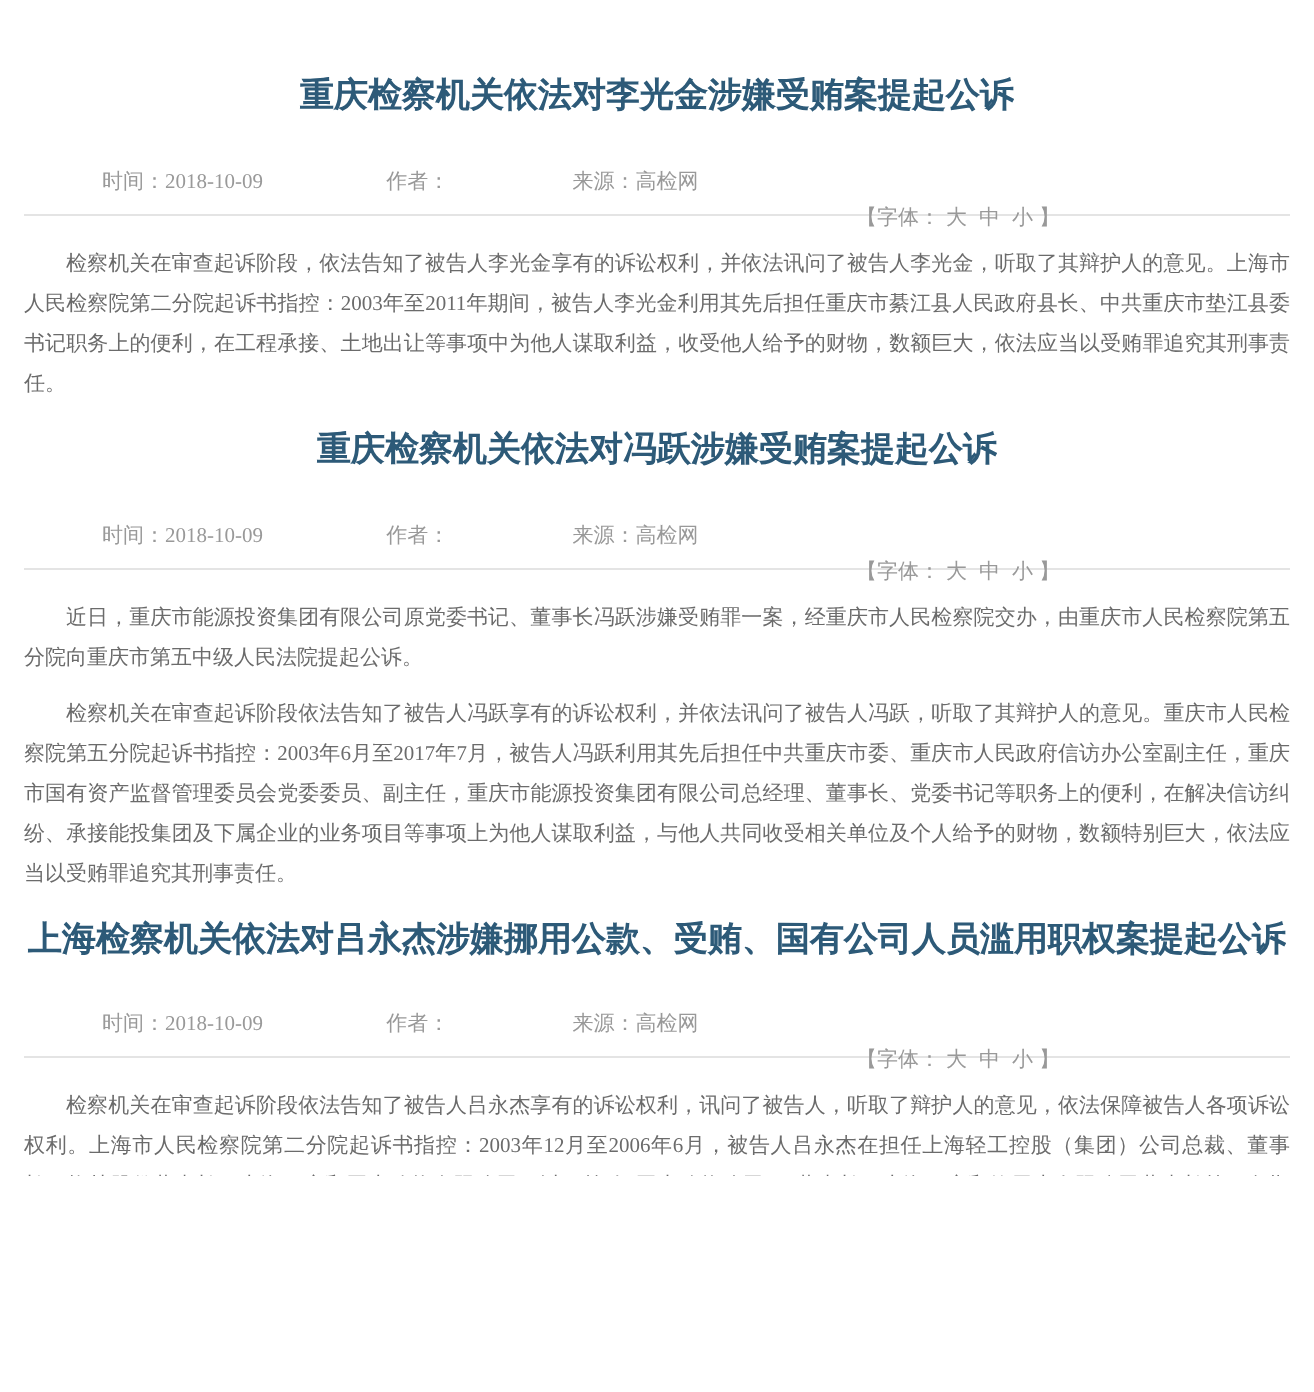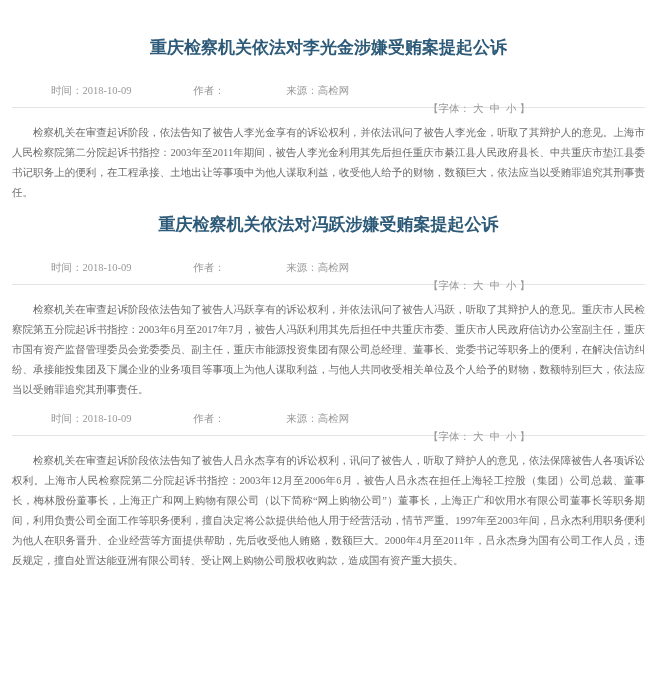--- a/index.html
+++ b/index.html
@@ -82,25 +82,27 @@
     <h1 class="article-title">重庆检察机关依法对冯跃涉嫌受贿案提起公诉</h1>
     <div class="meta">
       <span class="meta-item"><span>时间：</span><span>2018-10-09</span></span>
       <span class="meta-item"><span>作者：</span><span></span></span>
       <span class="meta-item"><span>来源：</span><span>高检网</span></span>
       <span class="font-box">
         <span>【字体：</span><a class="font-link">大</a><a class="font-link">中</a><a class="font-link">小</a><span>】</span>
       </span>
     </div>
     <div class="article-body">
+      <p>近日，重庆市能源投资集团有限公司原党委书记、董事长冯跃涉嫌受贿罪一案，经重庆市人民检察院交办，由重庆市人民检察院第五分院向重庆市第五中级人民法院提起公诉。</p>
       <p>检察机关在审查起诉阶段依法告知了被告人冯跃享有的诉讼权利，并依法讯问了被告人冯跃，听取了其辩护人的意见。重庆市人民检察院第五分院起诉书指控：2003年6月至2017年7月，被告人冯跃利用其先后担任中共重庆市委、重庆市人民政府信访办公室副主任，重庆市国有资产监督管理委员会党委委员、副主任，重庆市能源投资集团有限公司总经理、董事长、党委书记等职务上的便利，在解决信访纠纷、承接能投集团及下属企业的业务项目等事项上为他人谋取利益，与他人共同收受相关单位及个人给予的财物，数额特别巨大，依法应当以受贿罪追究其刑事责任。</p>
     </div>
   </article>
 
   <article class="article">
+    <h1 class="article-title">上海检察机关依法对吕永杰涉嫌挪用公款、受贿、国有公司人员滥用职权案提起公诉</h1>
     <div class="meta">
       <span class="meta-item"><span>时间：</span><span>2018-10-09</span></span>
       <span class="meta-item"><span>作者：</span><span></span></span>
       <span class="meta-item"><span>来源：</span><span>高检网</span></span>
       <span class="font-box">
         <span>【字体：</span><a class="font-link">大</a><a class="font-link">中</a><a class="font-link">小</a><span>】</span>
       </span>
     </div>
     <div class="article-body">
       <p>检察机关在审查起诉阶段依法告知了被告人吕永杰享有的诉讼权利，讯问了被告人，听取了辩护人的意见，依法保障被告人各项诉讼权利。上海市人民检察院第二分院起诉书指控：2003年12月至2006年6月，被告人吕永杰在担任上海轻工控股（集团）公司总裁、董事长，梅林股份董事长，上海正广和网上购物有限公司（以下简称“网上购物公司”）董事长，上海正广和饮用水有限公司董事长等职务期间，利用负责公司全面工作等职务便利，擅自决定将公款提供给他人用于经营活动，情节严重。1997年至2003年间，吕永杰利用职务便利为他人在职务晋升、企业经营等方面提供帮助，先后收受他人贿赂，数额巨大。2000年4月至2011年，吕永杰身为国有公司工作人员，违反规定，擅自处置达能亚洲有限公司转、受让网上购物公司股权收购款，造成国有资产重大损失。</p>

